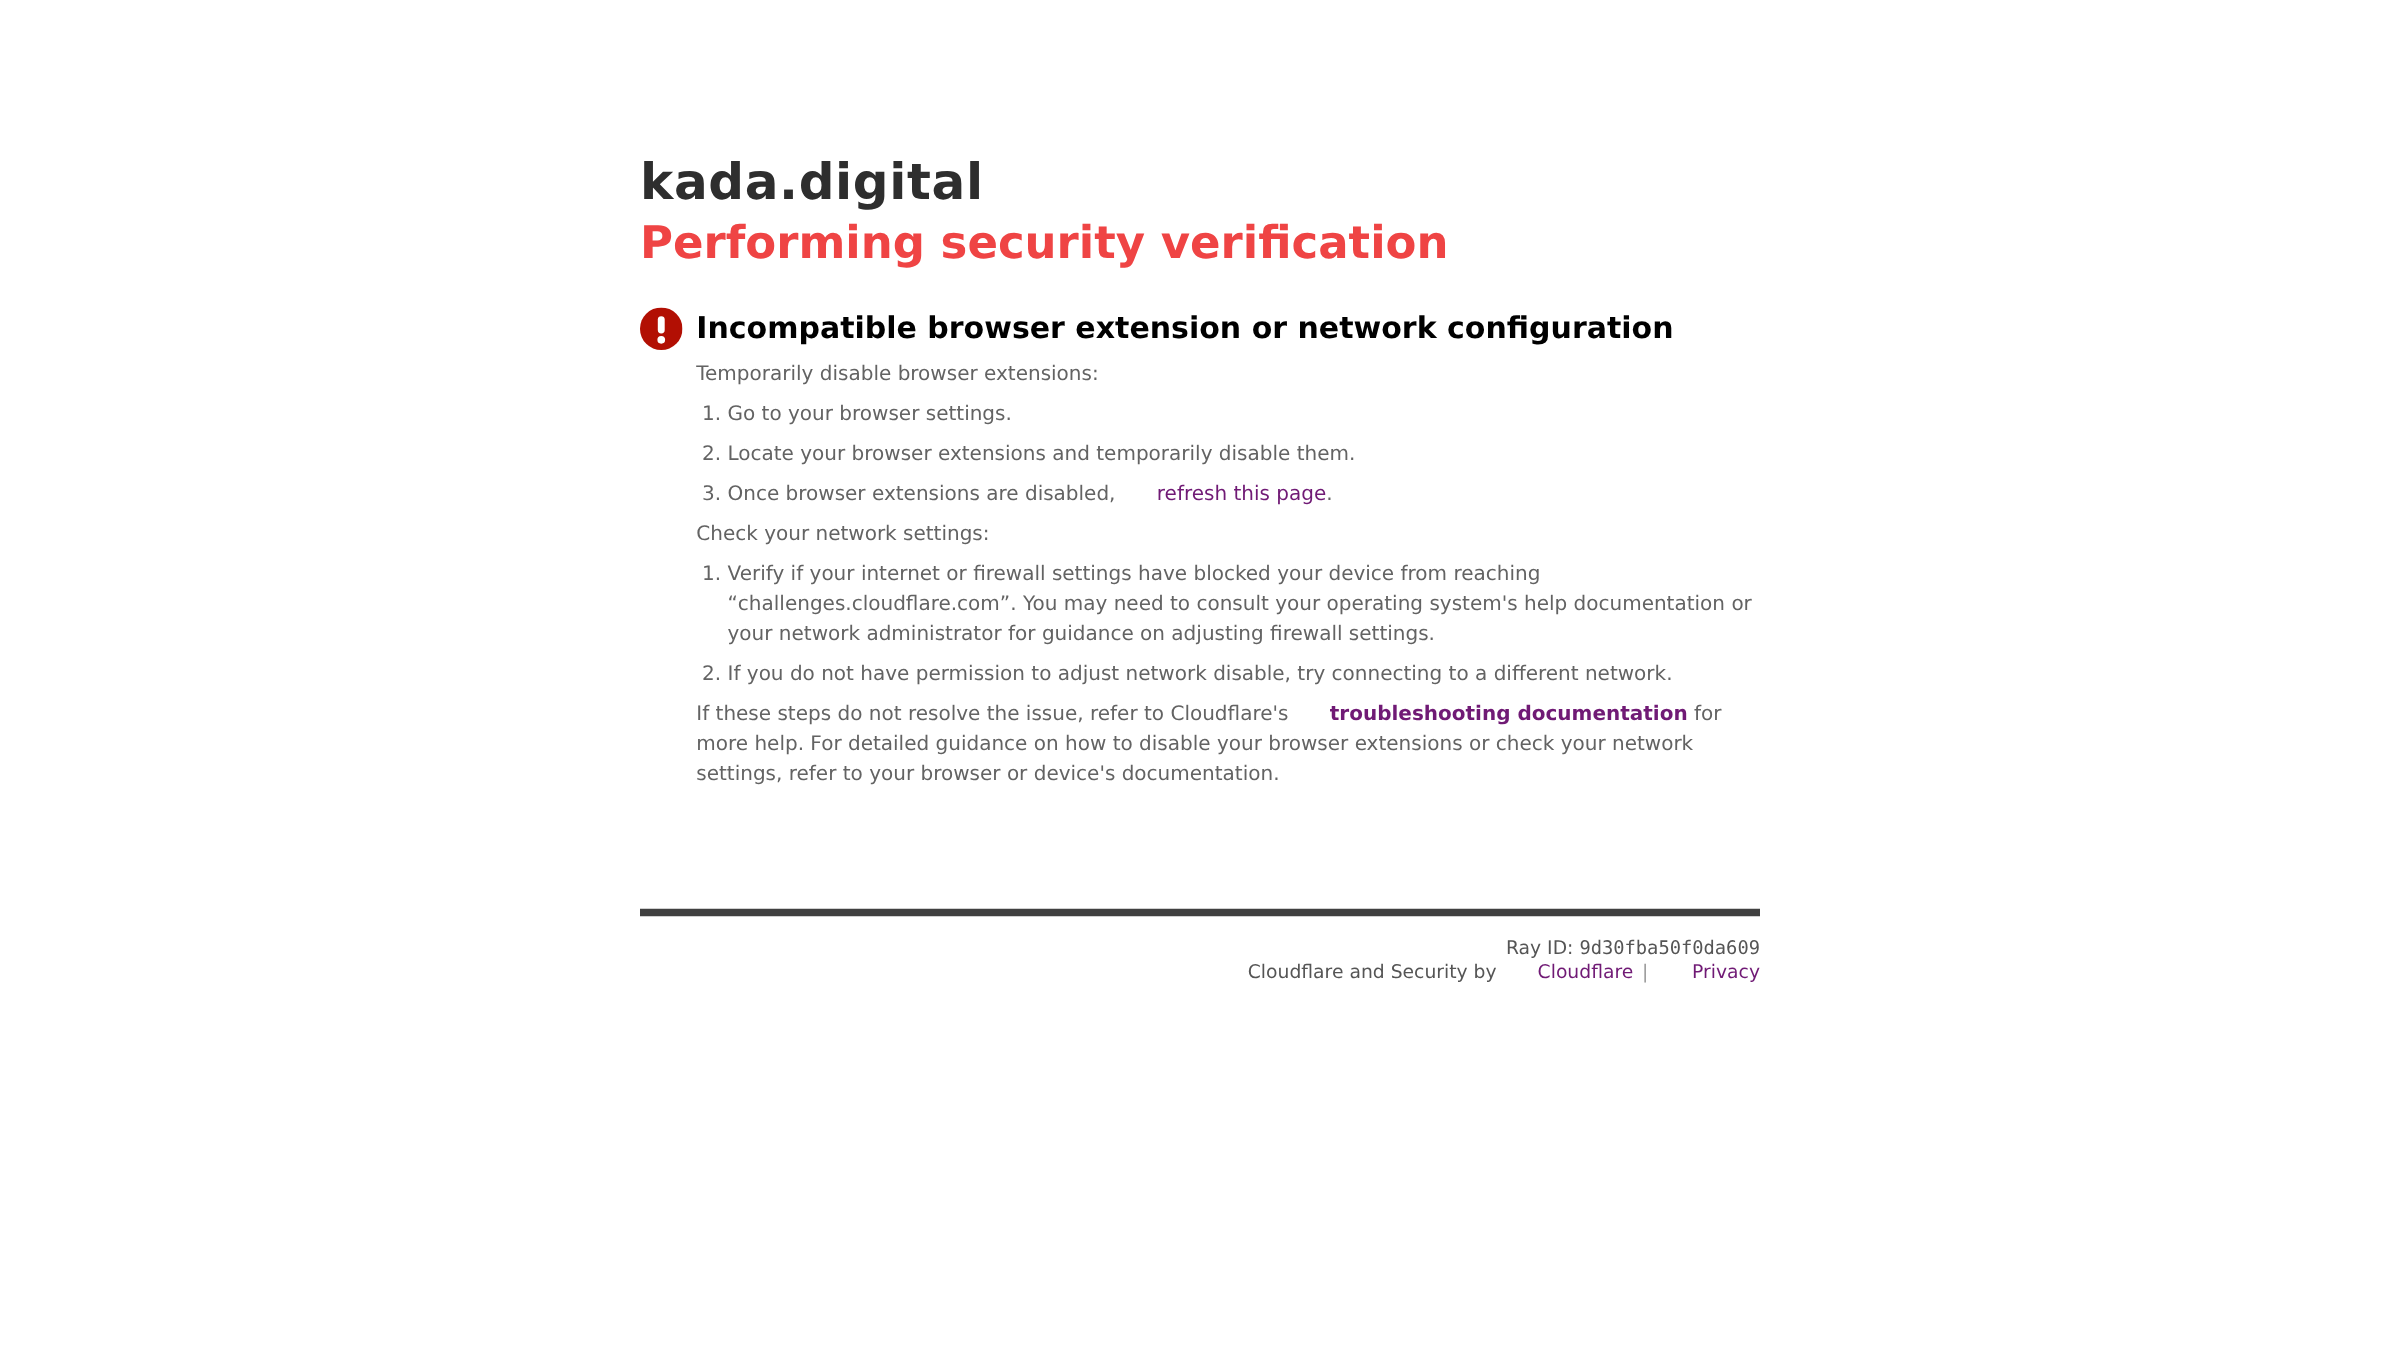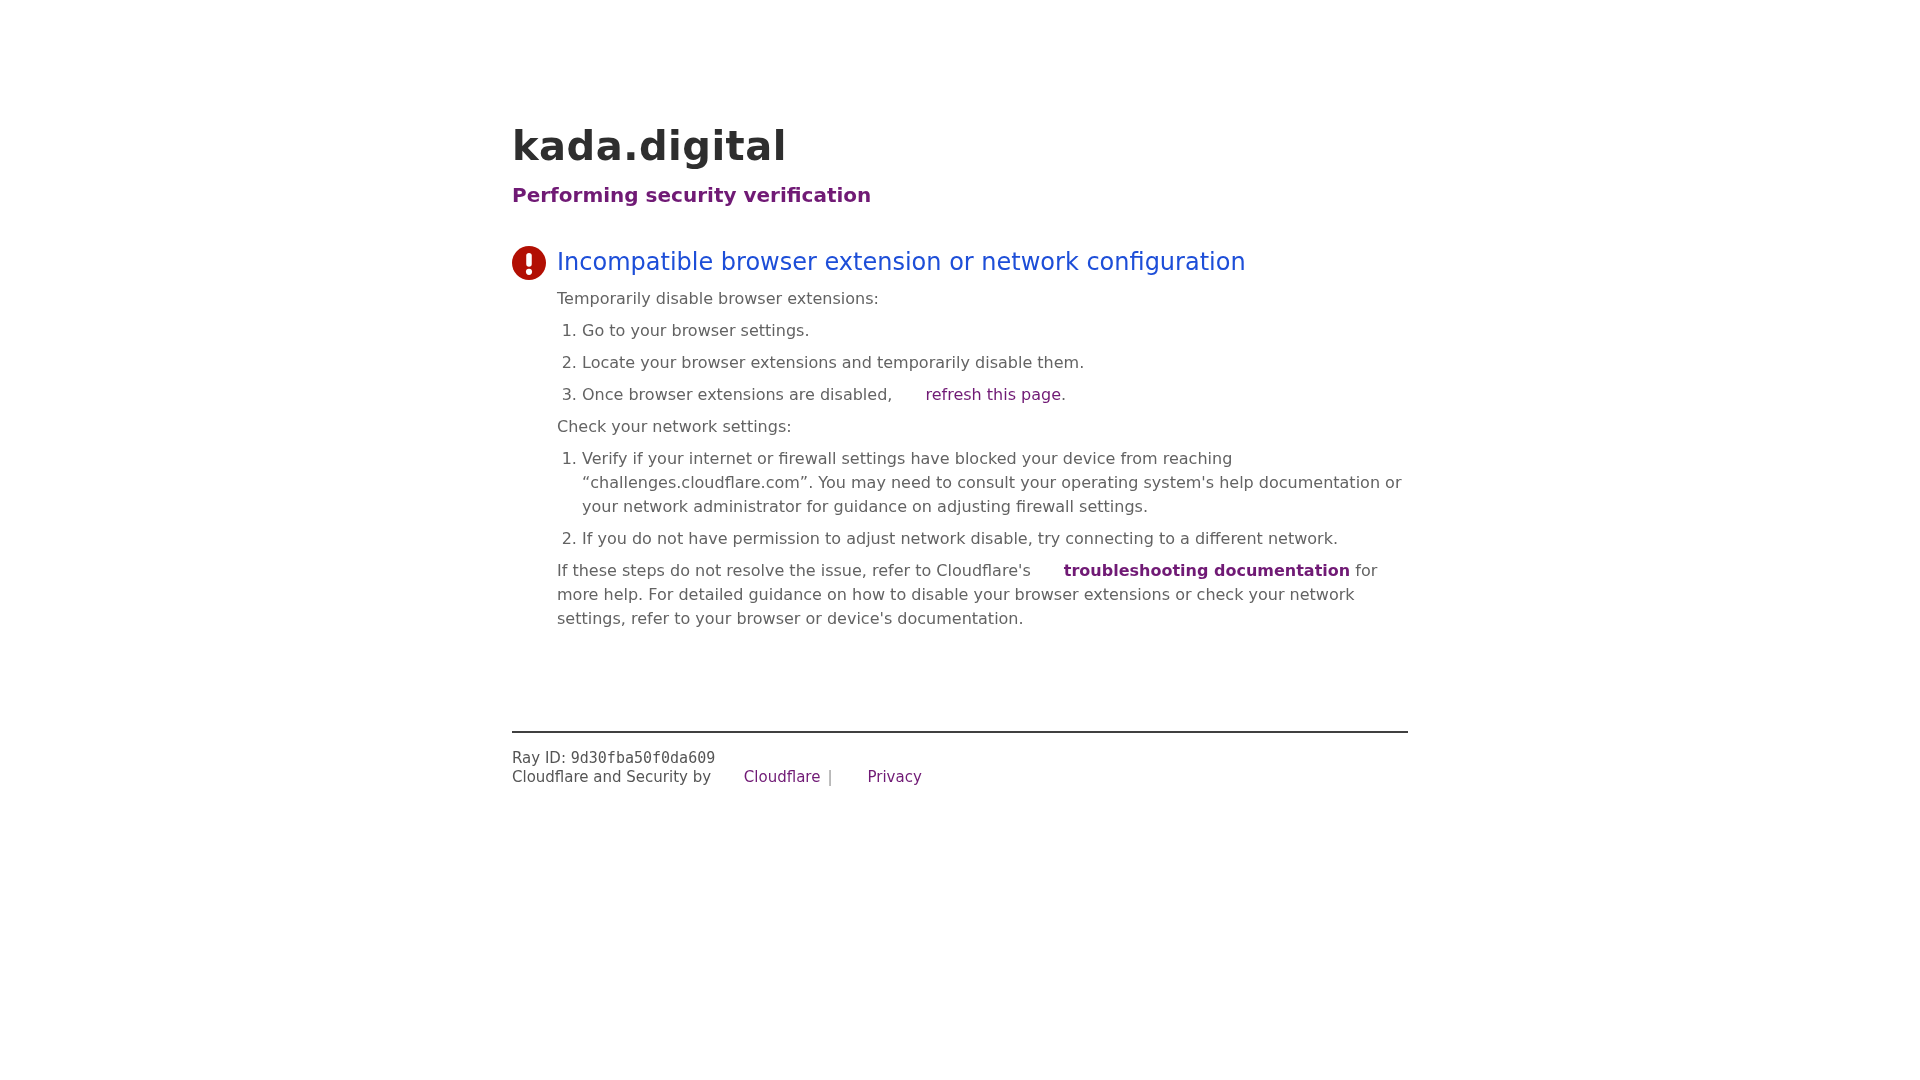--- a/index.html
+++ b/index.html
@@ -18,24 +18,24 @@
     padding-top: 122px;
   }
   h1.site-title {
     font-size: 40px;
     line-height: 48px;
     font-weight: bold;
     color: #2e2e2e;
     letter-spacing: 0.5px;
   }
   h2.subtitle {
-    font-size: 20px;
+    font-size: 36px;
     line-height: 34px;
     font-weight: bold;
-    color: #701a75;
+    color: #ef4444;
     margin-top: 8px;
   }
   p.intro {
     font-size: 16px;
     line-height: 24px;
     margin-top: 8px;
     color: #636363;
   }
   .error-section {
     position: relative;
@@ -46,22 +46,22 @@
     position: absolute;
     left: 0;
     top: 1px;
     width: 34px;
     height: 34px;
     display: block;
   }
   h3.error-heading {
     font-size: 24px;
     line-height: 34px;
-    font-weight: normal;
-    color: #1d4ed8;
+    font-weight: bold;
+    color: #000000;
   }
   .error-section p {
     font-size: 16px;
     line-height: 24px;
     margin-top: 8px;
     color: #636363;
   }
   .error-section ol {
     margin: 4px 0;
     padding-left: 25px;
@@ -69,23 +69,23 @@
   .error-section li {
     font-size: 16px;
     line-height: 24px;
     margin: 8px 0;
     color: #636363;
   }
   a { color: #701a75; cursor: pointer; margin-left: 28px; }
   a.bold-link { font-weight: bold; }
   footer.page-footer {
     margin-top: auto;
-    border-top: 2px solid #404040;
+    border-top: 6px solid #404040;
     padding: 16px 0 13px 0;
-    text-align: left;
+    text-align: right;
     font-size: 15px;
     line-height: 19px;
     color: #555555;
   }
   .ray-id-value {
     font-family: "DejaVu Sans Mono", "Liberation Mono", monospace;
   }
   .footer-separator {
     color: #999999;
     margin: 0 7px;

